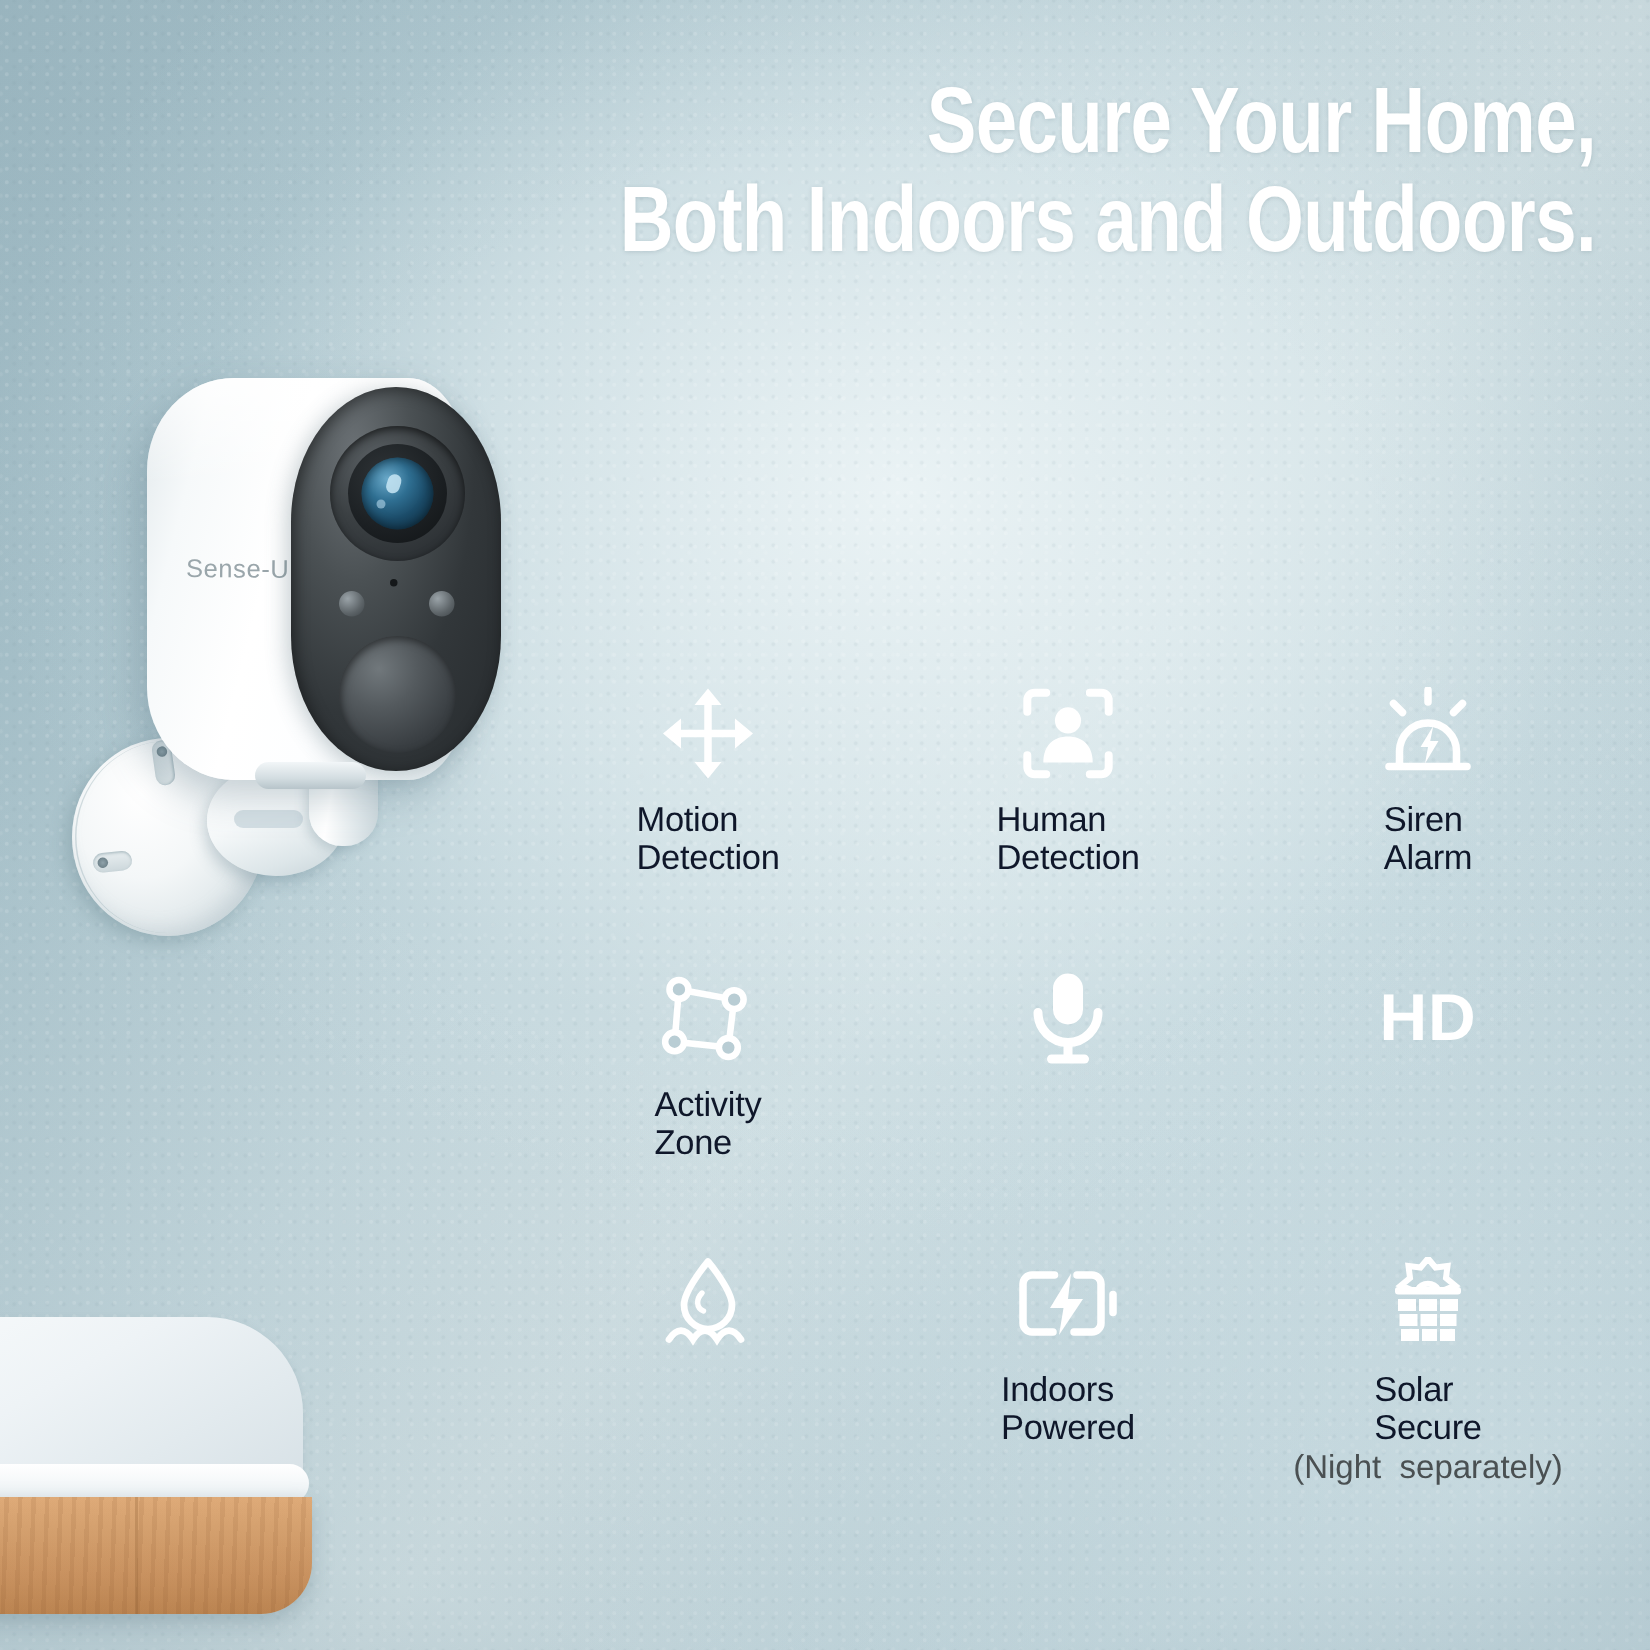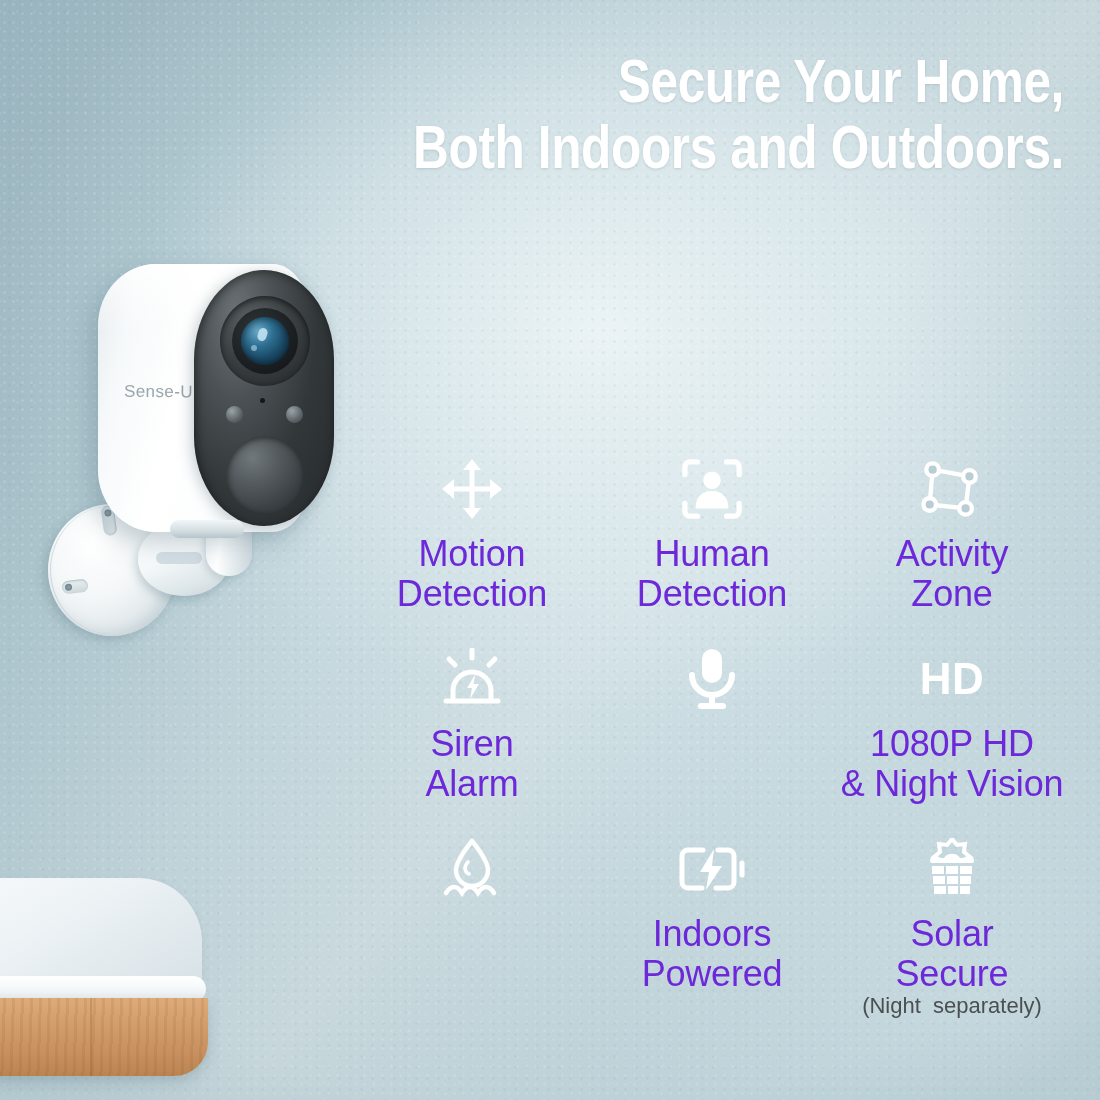--- a/index.html
+++ b/index.html
@@ -55,21 +55,21 @@
     letter-spacing:-0.5px;
     transform:scaleX(.80);
     transform-origin:100% 0;
     text-shadow:0 1px 3px rgba(80,110,120,.22);
     white-space:nowrap;
   }
   .headline .l1 { display:block; }
   .headline .l2 { display:block; }
 
   
-  .camera-group { position:absolute; left:20px; top:264px; width:330px; height:400px; }
+  .camera-group { position:absolute; left:20px; top:252px; width:330px; height:400px; }
 
   .mount-plate {
     position:absolute; left:28px; top:240px;
     width:128px; height:132px;
     border-radius:50%;
     background:
       radial-gradient(ellipse at 36% 28%, #ffffff 0%, #f4f7f8 42%, #dbe4e7 78%, #c3d0d5 100%);
     box-shadow:-3px 4px 12px rgba(90,120,132,.33), inset -6px -4px 12px rgba(150,170,180,.28);
   }
   .mount-plate:after{
@@ -239,23 +239,23 @@
     display:flex; align-items:center; justify-content:center;
     margin-bottom:8px;
   }
   .feature .ico svg { display:block; }
   .hd-text{
     font-size:44px; font-weight:700; color:#fff; line-height:1;
     letter-spacing:.5px;
     text-align:center;
   }
   .feature .label{
-    text-align:center;
-    color:#6d28d9;
-    font-size:36px;
+    text-align:left;
+    color:#0f172a;
+    font-size:23px;
     line-height:1.1;
     letter-spacing:-.2px;
     white-space:pre-line;
   }
   .feature .sub{
     text-align:center;
     color:#4a5052;
     font-size:22px;
     line-height:1.12;
     margin-top:1px;
@@ -337,70 +337,68 @@
           <circle cx="32" cy="23" r="9" fill="#fff"></circle>
           <path d="M15 52 C15 39.5 22.5 34 32 34 C41.5 34 49 39.5 49 52 Z" fill="#fff"></path>
         </svg>
       </div>
       <div class="label">Human
 Detection</div>
     </div>
 
     <div class="feature">
       <div class="ico">
-        <svg width="62" height="62" viewBox="0 0 64 64">
-          <g stroke="#fff" stroke-width="4.5" fill="none" stroke-linejoin="round">
-            <path d="M12 12 L50 19 L46 52 L9 48 Z"></path>
-          </g>
-          <g fill="#b9cdd4" stroke="#fff" stroke-width="4.5">
-            <circle cx="12" cy="12" r="6.5"></circle>
-            <circle cx="50" cy="19" r="6.5"></circle>
-            <circle cx="46" cy="52" r="6.5"></circle>
-            <circle cx="9" cy="48" r="6.5"></circle>
-          </g>
-        </svg>
-      </div>
-      <div class="label">Activity
-Zone</div>
-    </div>
-
-    <div class="feature">
-      <div class="ico">
         <svg width="64" height="62" viewBox="0 0 64 62">
           <g fill="none" stroke="#fff" stroke-width="5" stroke-linecap="round">
             <path d="M32 2 V10"></path>
             <path d="M9 11 L15 17"></path>
             <path d="M55 11 L49 17"></path>
             <path d="M13 52 V43 A19 19 0 0 1 51 43 V52"></path>
             <path d="M6 53 H58"></path>
           </g>
           <path d="M35.5 26 L27 40 H32 L30 51 L39 36 H33.5 Z" fill="#fff"></path>
         </svg>
       </div>
       <div class="label">Siren
 Alarm</div>
     </div>
 
     <div class="feature">
       <div class="ico">
+        <svg width="62" height="62" viewBox="0 0 64 64">
+          <g stroke="#fff" stroke-width="4.5" fill="none" stroke-linejoin="round">
+            <path d="M12 12 L50 19 L46 52 L9 48 Z"></path>
+          </g>
+          <g fill="#b9cdd4" stroke="#fff" stroke-width="4.5">
+            <circle cx="12" cy="12" r="6.5"></circle>
+            <circle cx="50" cy="19" r="6.5"></circle>
+            <circle cx="46" cy="52" r="6.5"></circle>
+            <circle cx="9" cy="48" r="6.5"></circle>
+          </g>
+        </svg>
+      </div>
+      <div class="label">Activity
+Zone</div>
+    </div>
+
+    <div class="feature">
+      <div class="ico">
         <svg width="56" height="64" viewBox="0 0 56 64">
           <rect x="18" y="2" width="20" height="34" rx="10" fill="#fff"></rect>
           <path d="M8 28 A20 20 0 0 0 48 28" fill="none" stroke="#fff" stroke-width="6" stroke-linecap="round"></path>
           <rect x="25" y="46" width="6" height="11" fill="#fff"></rect>
           <rect x="14" y="56" width="28" height="6" rx="3" fill="#fff"></rect>
         </svg>
       </div>
     </div>
 
     <div class="feature">
       <div class="ico">
         <span class="hd-text">HD</span>
       </div>
-      <div class="label">1080P HD
-&amp; Night Vision</div>
     </div>
 
     <div class="feature">
       <div class="ico">
         <svg width="60" height="62" viewBox="0 0 60 62">
           <path d="M30 3 C30 3 46 22 46 32 A16 16 0 0 1 14 32 C14 22 30 3 30 3 Z" fill="none" stroke="#fff" stroke-width="4.5" stroke-linejoin="round"></path>
           <path d="M26 24 C22 28 22 34 27 36" fill="none" stroke="#fff" stroke-width="3.6" stroke-linecap="round"></path>
           <path d="M4 55 C9 47 15 47 20 55 C25 47 31 47 36 55 C41 47 47 47 52 55" fill="none" stroke="#fff" stroke-width="4.5" stroke-linecap="round"></path>
         </svg>
       </div>

